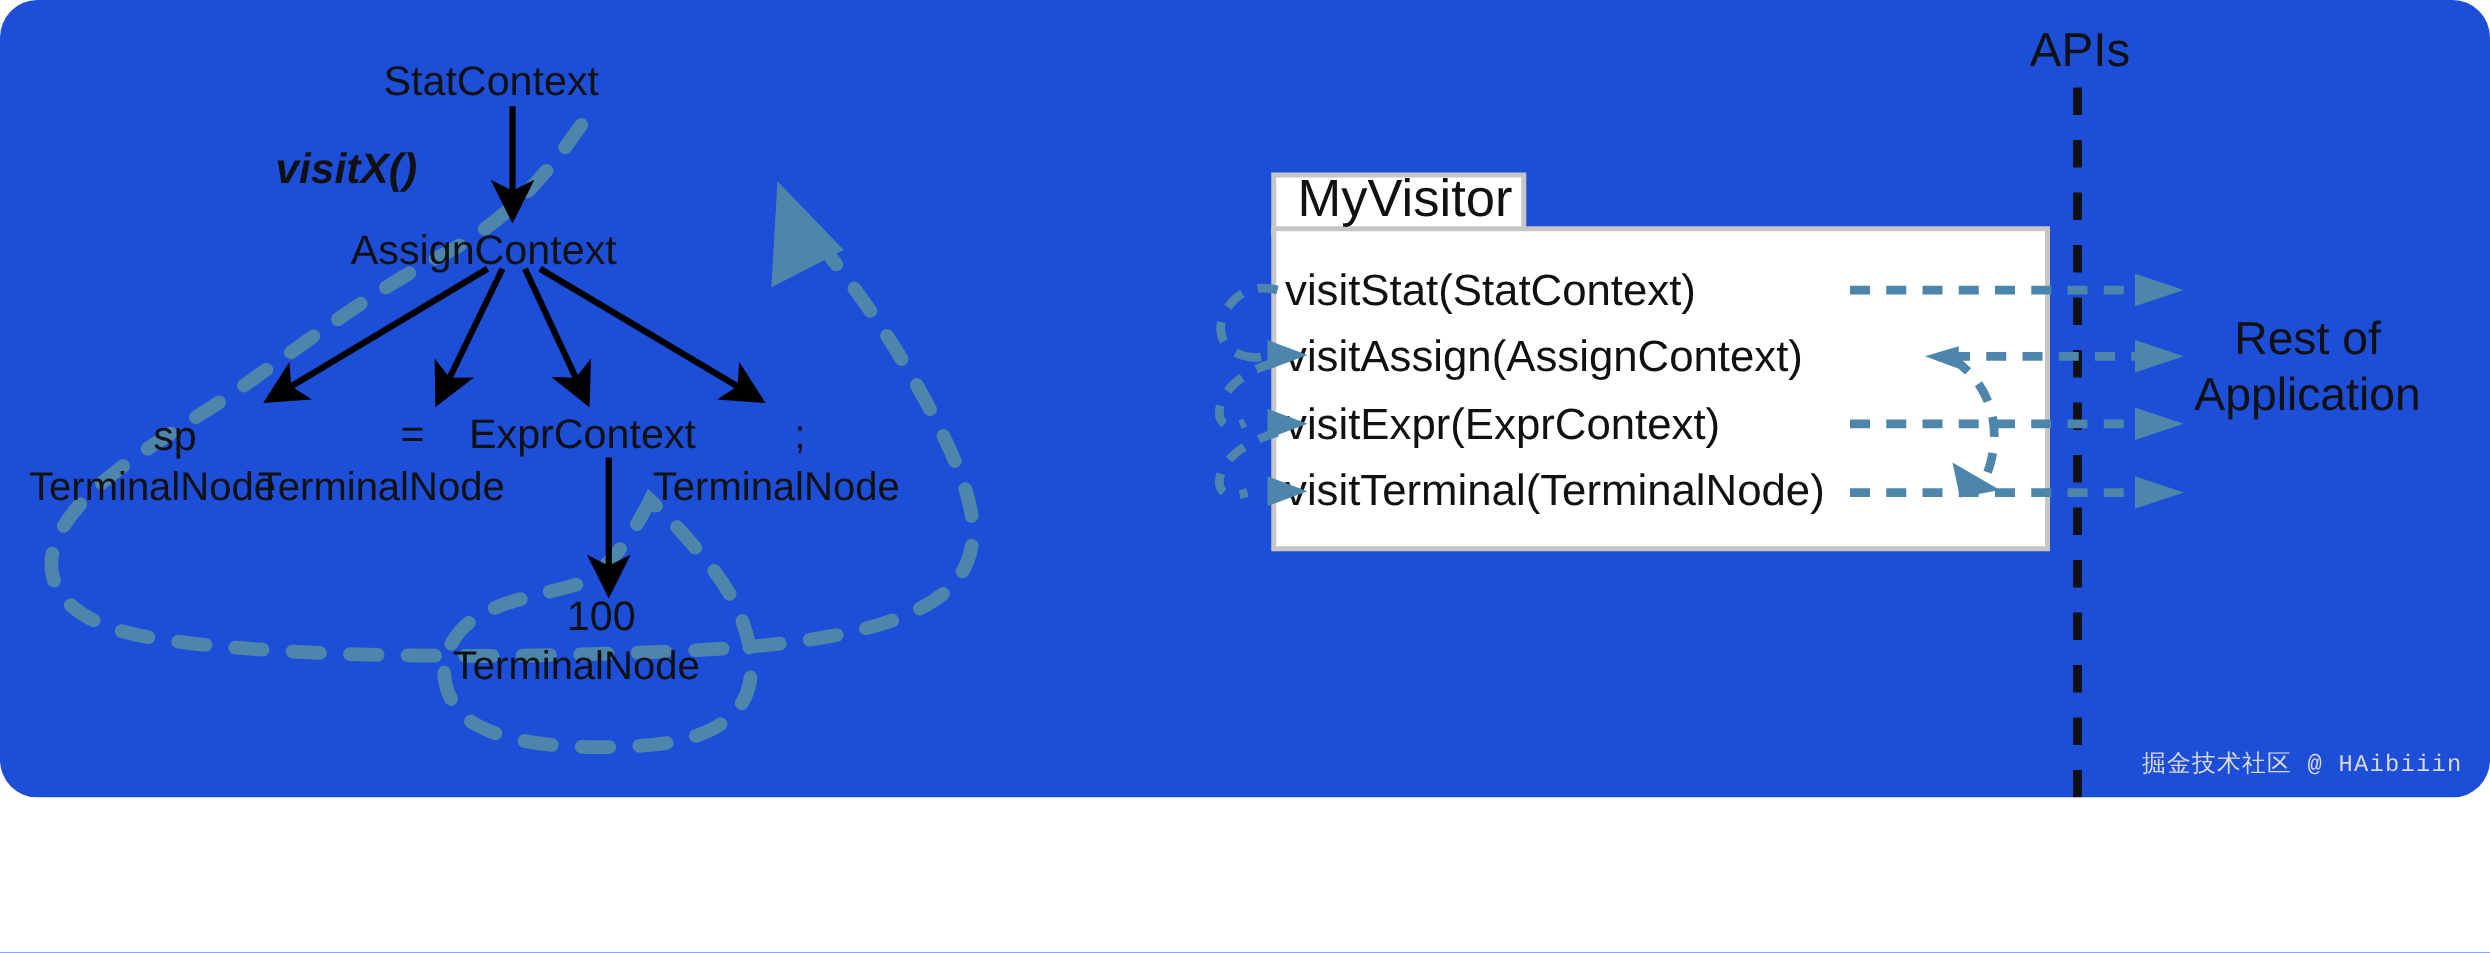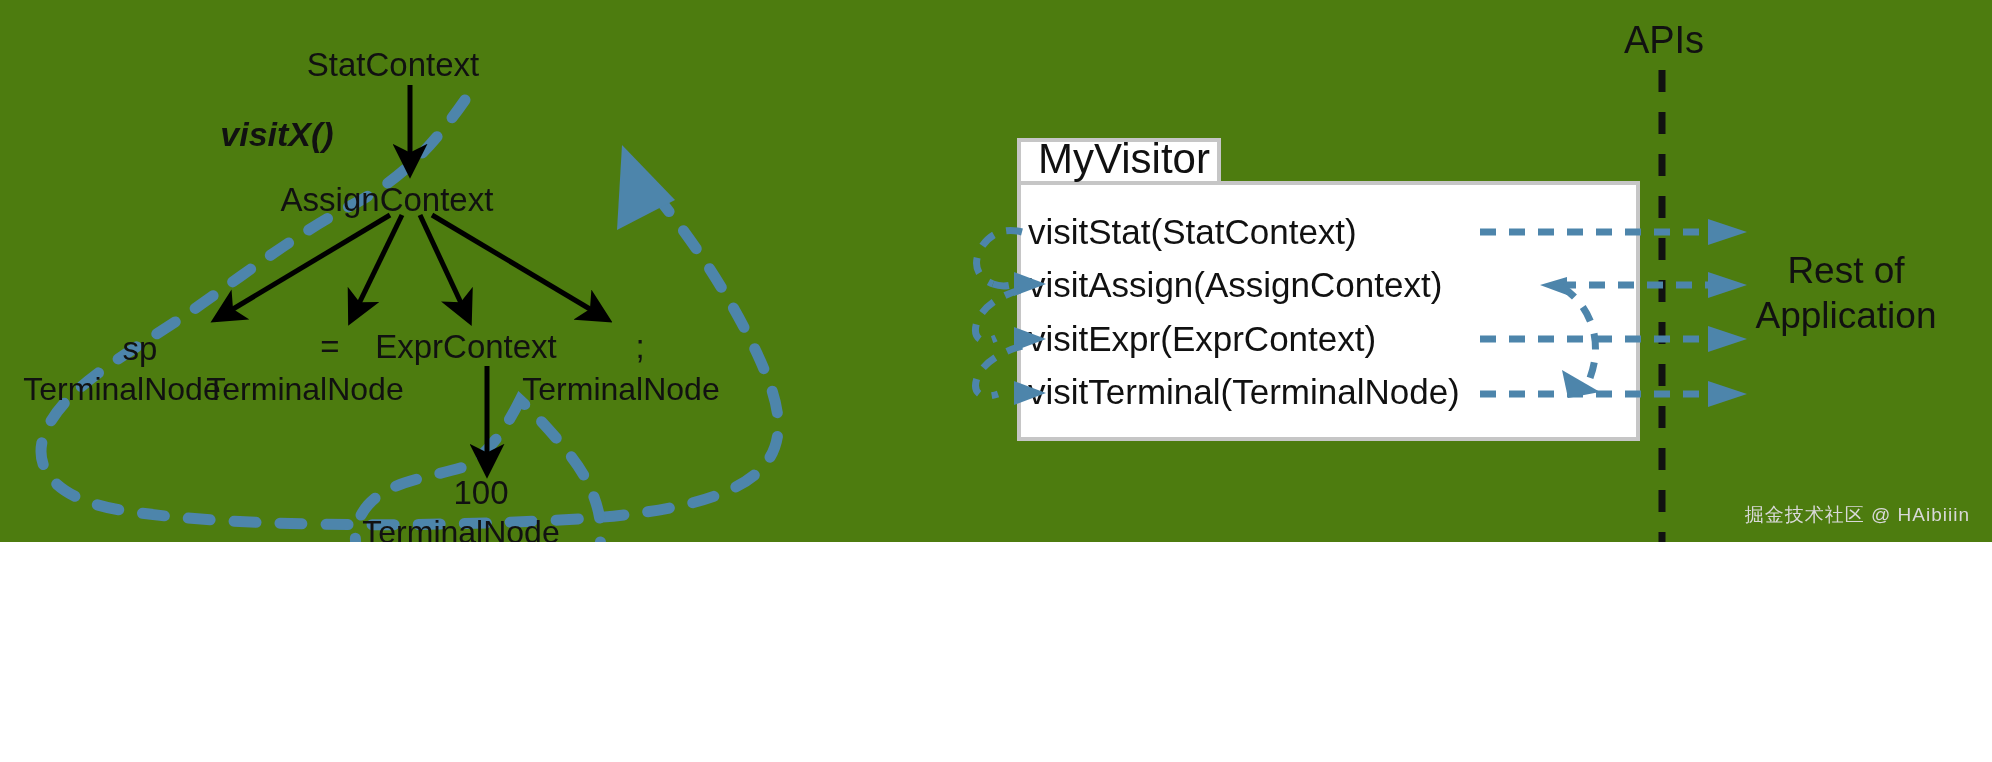--- a/index.html
+++ b/index.html
@@ -6,23 +6,24 @@
     margin: 0;
     padding: 0;
     background: #ffffff;
   }
   body {
     font-family: "Liberation Sans", sans-serif;
   }
   #canvas {
     position: relative;
     width: 1992px;
-    height: 542px;
-    background: #4d7c0f;
+    height: 638px;
+    background: #1d4ed8;
     overflow: hidden;
+    border-radius: 30px;
   }
   svg.layer {
     position: absolute;
     left: 0;
     top: 0;
     width: 1992px;
     height: 762px;
   }
   .nodetext {
     font-family: "Liberation Sans", sans-serif;
@@ -63,21 +64,21 @@
   .restof {
     font-family: "Liberation Sans", sans-serif;
     fill: #111111;
     font-size: 37px;
     text-anchor: middle;
   }
   .watermark {
     position: absolute;
     right: 22px;
     bottom: 14px;
-    font-family: Liberation Sans, sans-serif;
+    font-family: Liberation Mono, monospace;
     font-size: 19px;
     color: #d8d8d8;
     letter-spacing: 1px;
     white-space: nowrap;
     user-select: none;
   }
   .blue-dash {
     fill: none;
     stroke: #4d85ab;
     stroke-width: 11;

